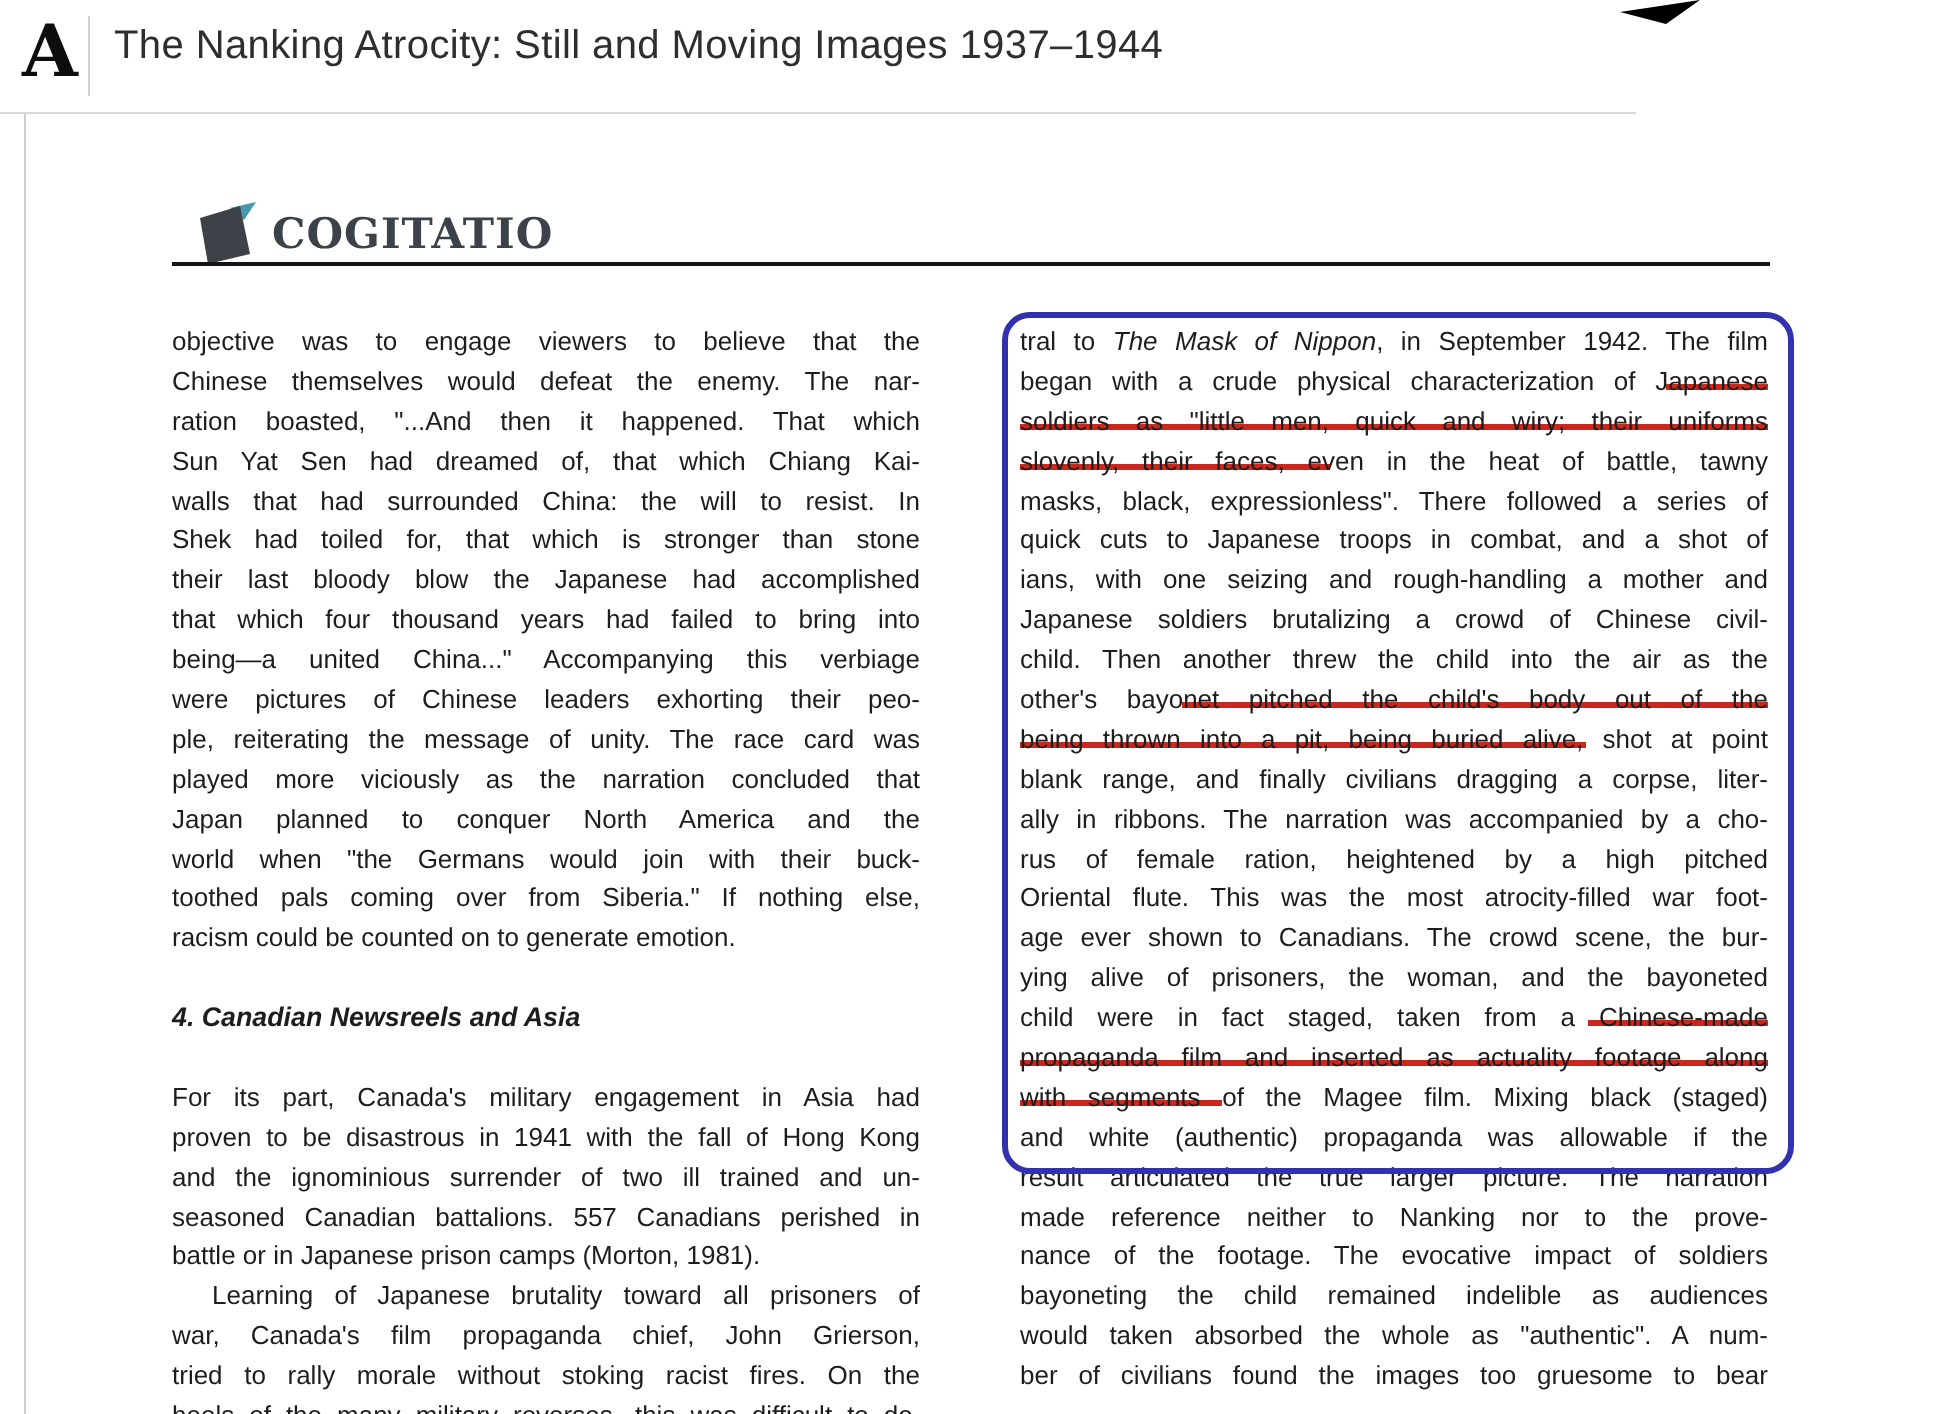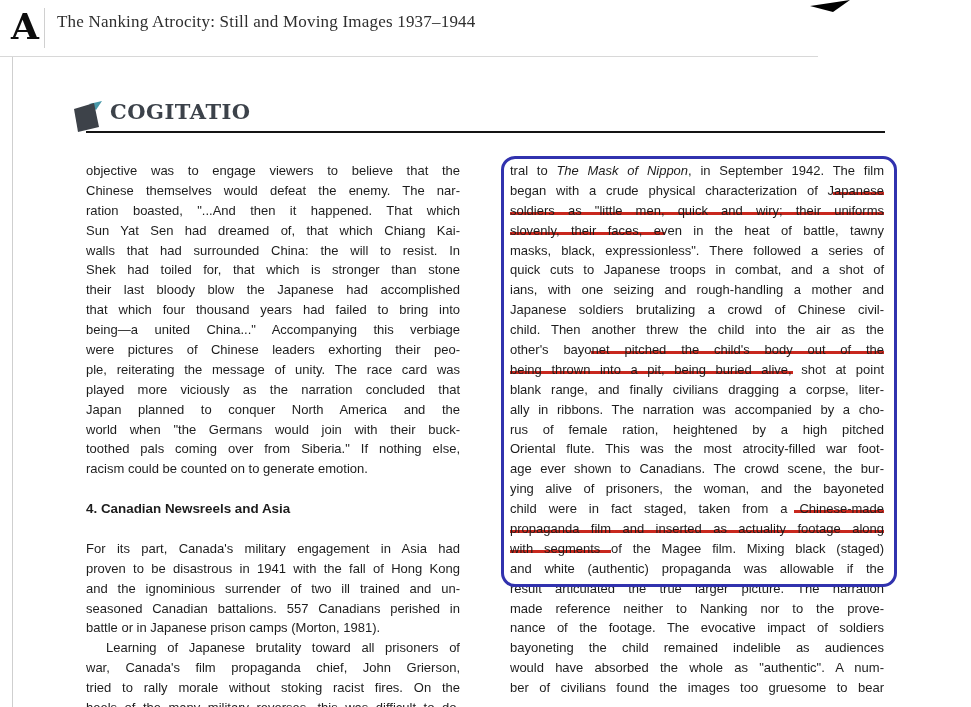--- a/index.html
+++ b/index.html
@@ -9,48 +9,48 @@
   }
   
   .hdr-logo{
     position:absolute;left:5px;top:2px;width:40px;height:48px;
     font-family:"DejaVu Serif",serif;font-weight:800;font-size:36px;color:#0d0d0d;
     display:flex;align-items:center;justify-content:center;
   }
   .hdr-sep{position:absolute;left:44px;top:8px;width:1px;height:40px;background:#d0d0d0;}
   .hdr-title{
     position:absolute;left:57px;top:12px;
-    font-family:Liberation Serif, serif;font-size:17px;color:#2e2e2e;letter-spacing:.2px;text-align:center;
+    font-family:Liberation Sans, sans-serif;font-size:20px;color:#2e2e2e;letter-spacing:.2px;text-align:center;
   }
   .hdr-rule{position:absolute;left:0;top:56px;width:818px;height:1px;background:#d8d8d8;}
   .cursor-arrow{position:absolute;left:810px;top:0;width:42px;height:12px;}
   .page-edge{position:absolute;left:12px;top:57px;width:1px;height:650px;background:#cfcfcf;}
 
   
-  .pub{position:absolute;left:72px;top:99px;height:34px;display:flex;}
+  .pub{position:absolute;left:98px;top:99px;height:34px;display:flex;align-items:center;}
   .pub-icon{width:32px;height:34px;margin-right:6px;}
   .pub-name{
     font-family:"DejaVu Serif",serif;font-weight:bold;font-size:21px;color:#3c424a;
     letter-spacing:.5px;
   }
   .pub-rule{position:absolute;left:86px;top:131px;width:799px;height:2px;background:#141414;}
 
   
   .col{position:absolute;top:161px;width:374px;font-size:13px;}
   .col-left{left:86px;}
   .col-right{left:510px;}
   .col-inner{position:relative;}
   .line{
     height:19.9px;line-height:19.9px;white-space:normal;
     text-align:justify;text-align-last:justify;
   }
   .line.last{text-align-last:left;}
   .line.indent{text-indent:20px;}
   .gap{height:19.9px;}
-  .heading{height:19.9px;line-height:19.9px;font-weight:bold;font-size:13.4px;}
+  .heading{height:19.9px;line-height:19.9px;font-weight:bold;font-size:13.4px;font-style:italic;}
   .it{font-style:italic;}
   .ul{border-bottom:3px solid #c8281e;padding-bottom:14px;}
 
   
   .anno-box{
     position:absolute;left:-9px;top:-5px;width:396px;height:431px;
     border:3px solid #3132ae;border-radius:14px;box-sizing:border-box;
     pointer-events:none;background:transparent;
   }
 </style>
@@ -128,16 +128,16 @@
       <div class="line">age ever shown to Canadians. The crowd scene, the bur-</div>
       <div class="line"><span>ying alive of prisoners, the woman, and </span><span class="ul">the bayoneted</span></div>
       <div class="line"><span class="ul">child were in fact staged, taken from a Chinese-made</span></div>
       <div class="line"><span class="ul">propaganda film</span><span> and inserted as actuality footage along</span></div>
       <div class="line">with segments of the Magee film. Mixing black (staged)</div>
       <div class="line">and white (authentic) propaganda was allowable if the</div>
       <div class="line">result articulated the true larger picture. The narration</div>
       <div class="line">made reference neither to Nanking nor to the prove-</div>
       <div class="line">nance of the footage. The evocative impact of soldiers</div>
       <div class="line">bayoneting the child remained indelible as audiences</div>
-      <div class="line">would have absorbed the whole as "authentic". A num-</div>
+      <div class="line">would taken absorbed the whole as "authentic". A num-</div>
       <div class="line">ber of civilians found the images too gruesome to bear</div>
     </div>
 </div>
 
 </body></html>

